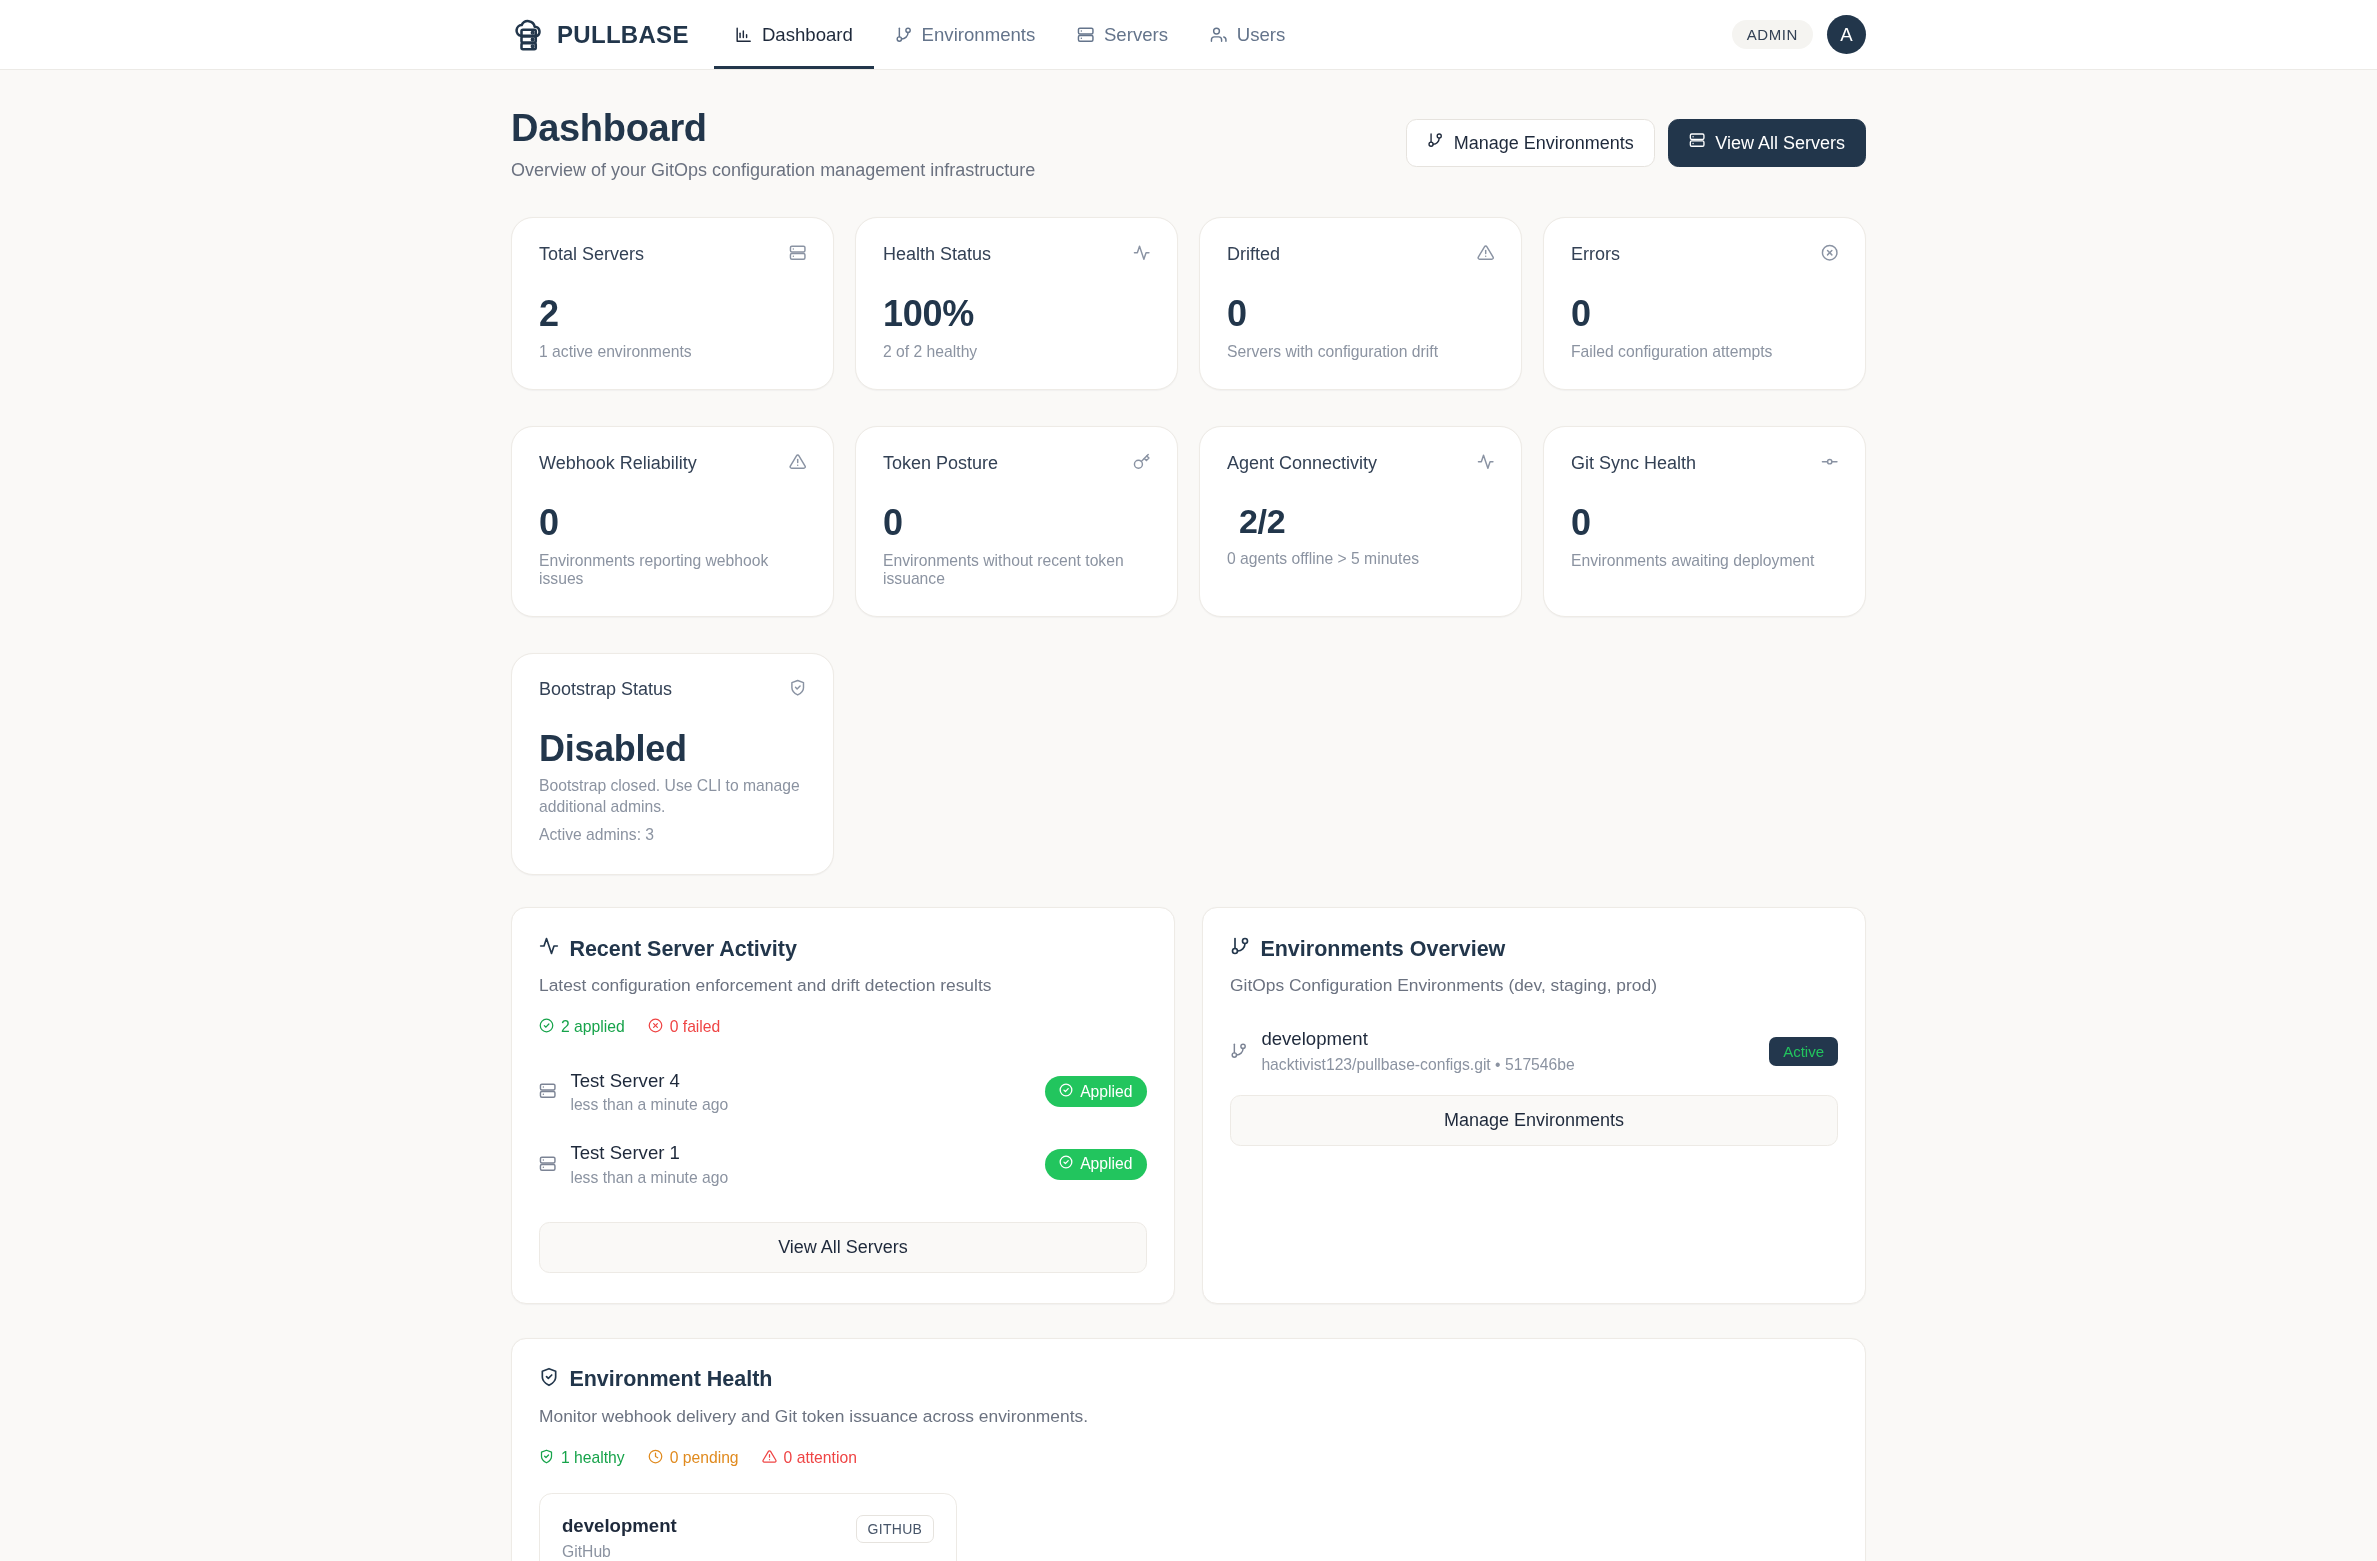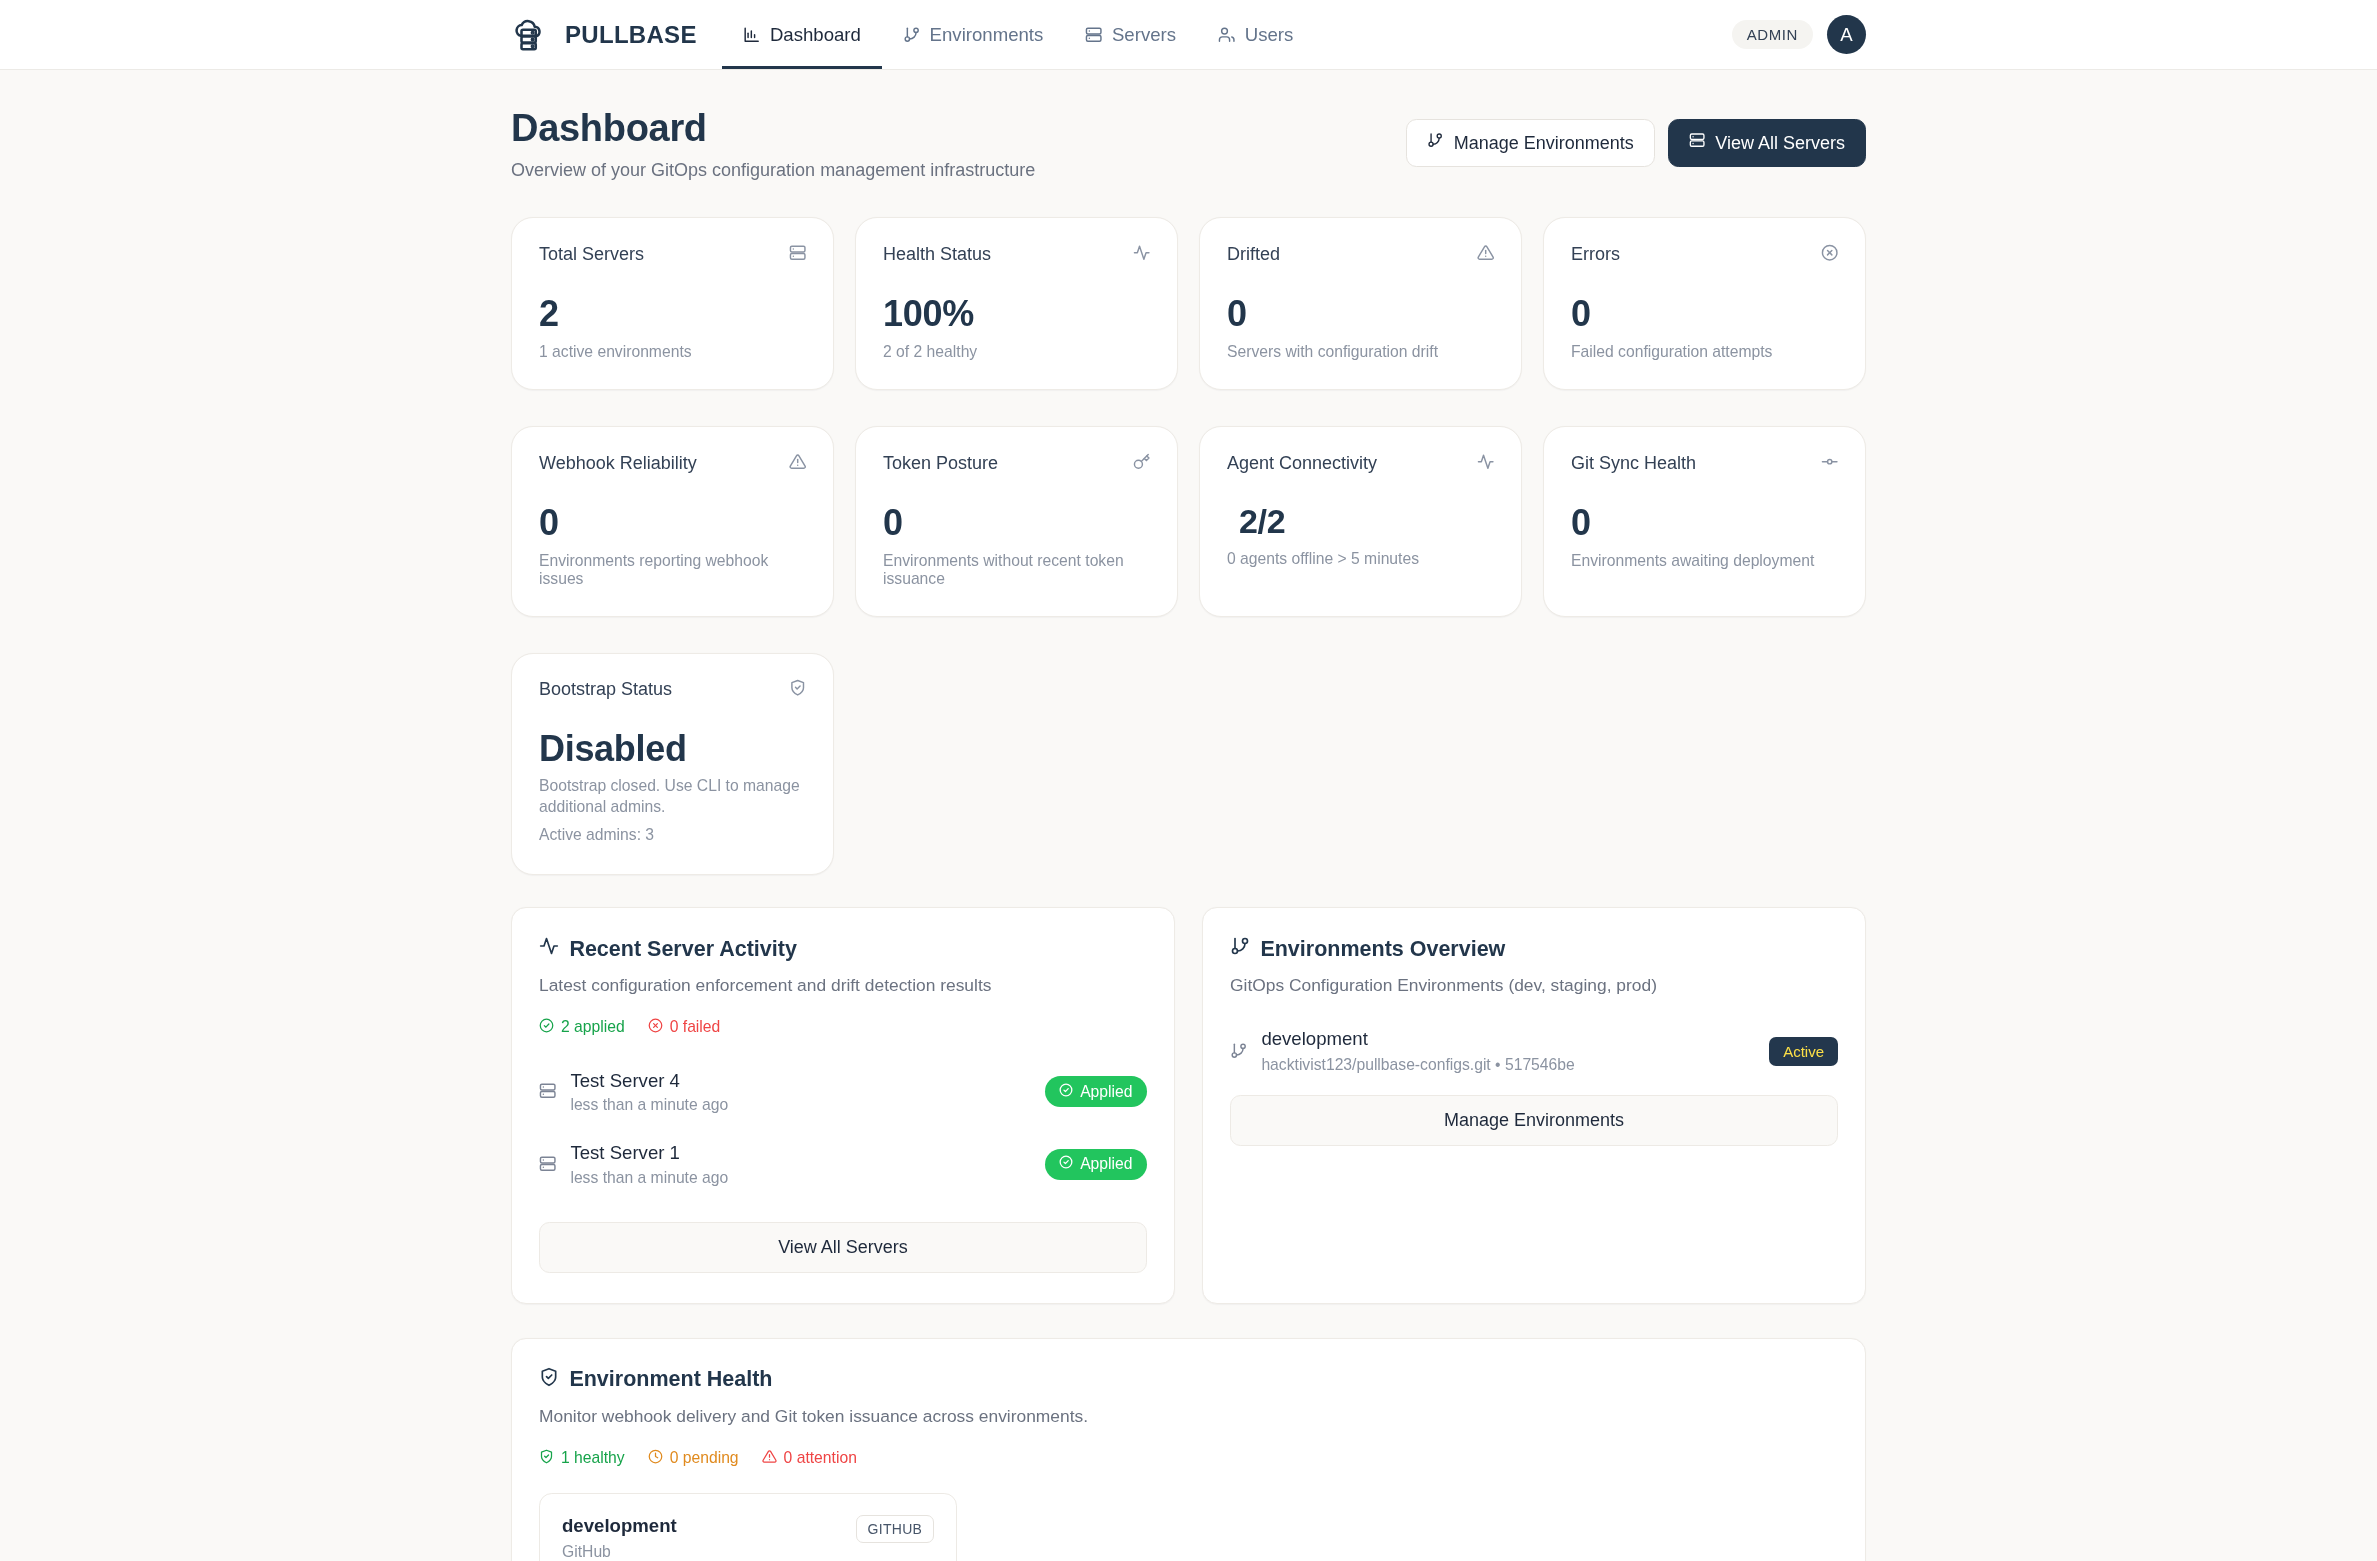--- a/index.html
+++ b/index.html
@@ -16,21 +16,21 @@
   .topnav {
     height: 70px; background: #ffffff;
     border-bottom: 1.2px solid #eceae6;
     display: flex; align-items: stretch;
     position: relative;
   }
   .nav-inner {
     width: 100%; padding: 0 511px 0 511px;
     display: flex; align-items: stretch;
   }
-  .brand { display: flex; align-items: center; gap: 18px; padding-right: 25.5px; }
+  .brand { display: flex; align-items: center; gap: 10px; padding-right: 25.5px; }
   .brand-logo { width: 36px; height: 36px; display:block; }
   .brand-name {
     font-size: 24px; font-weight: bold; letter-spacing: 0.3px;
     color: #22364b;
   }
   .navtabs { display: flex; align-items: stretch; gap: 0; }
   .navtab {
     display: flex; align-items: center; gap: 9.3px;
     padding: 0 21px; font-size: 18.6px; color: #64748b;
     position: relative; cursor: pointer; white-space: nowrap;
@@ -129,21 +129,21 @@
     background: #faf9f7; border: 1.2px solid #edeae5;
     border-radius: 10.4px; padding: 14px 0;
     font-size: 18px; color: #1e293b; margin-top: 21px; cursor: pointer;
   }
 
   .env-row { display: flex; align-items: center; margin-top: 32.5px; }
   .env-icon { color: #7c8495; margin-right: 14px; display: block; }
   .env-name { font-size: 18.6px; color: #1e293b; }
   .env-meta { font-size: 15.7px; color: #8b93a1; margin-top: 5.8px; }
   .badge-active {
-    margin-left: auto; background: #23374d; color: #fde047;
+    margin-left: auto; background: #23374d; color: #22c55e;
     font-size: 15px; padding: 5.8px 14px; border-radius: 7px;
   }
 
   
   .health-panel {
     background: #ffffff; border: 1.2px solid #eeebe6;
     border-radius: 15px; padding: 28px 27px 35px 27px;
     margin-top: 34px; margin-bottom: 70px;
     box-shadow: 0 0.6px 1.2px rgba(15,23,42,0.04);
   }

